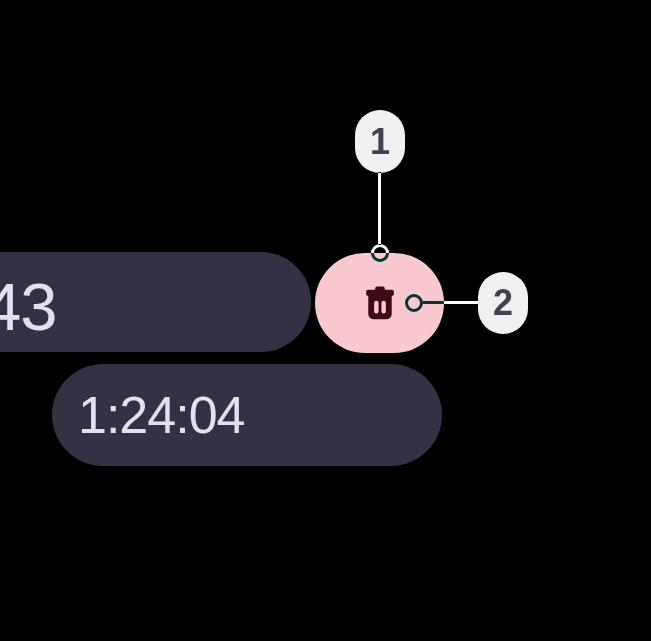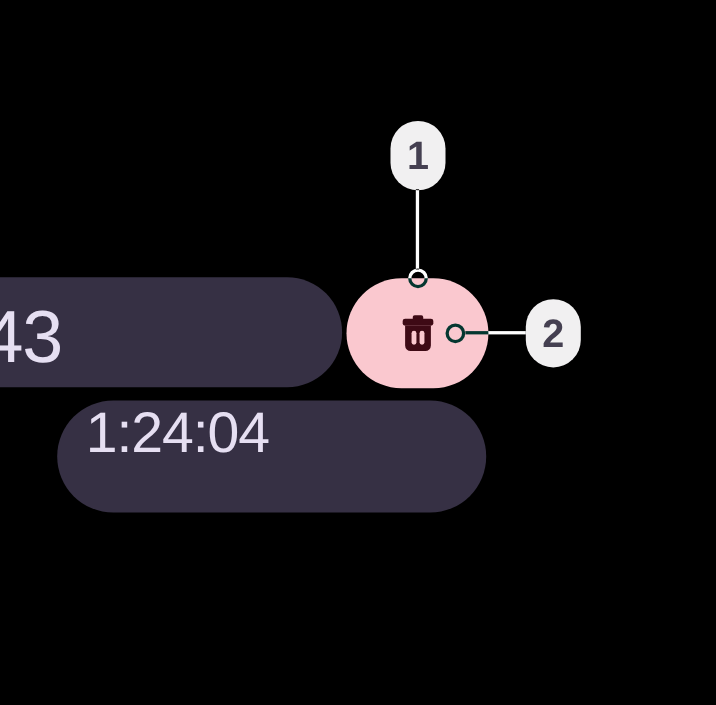--- a/index.html
+++ b/index.html
@@ -58,20 +58,21 @@
     cursor: pointer;
   }
   .delete-btn svg { display: block; }
   .pill-secondary {
     left: 52px;
     top: 364px;
     width: 390px;
     height: 102px;
     border-radius: 51px;
     display: flex;
+    align-items: center;
   }
   .secondary-time {
     padding-left: 26px;
     font-size: 52px;
     letter-spacing: -1px;
     color: var(--pill-text, #E6DFF2);
   }
   .callout-badge {
     position: absolute;
     width: 50px;

